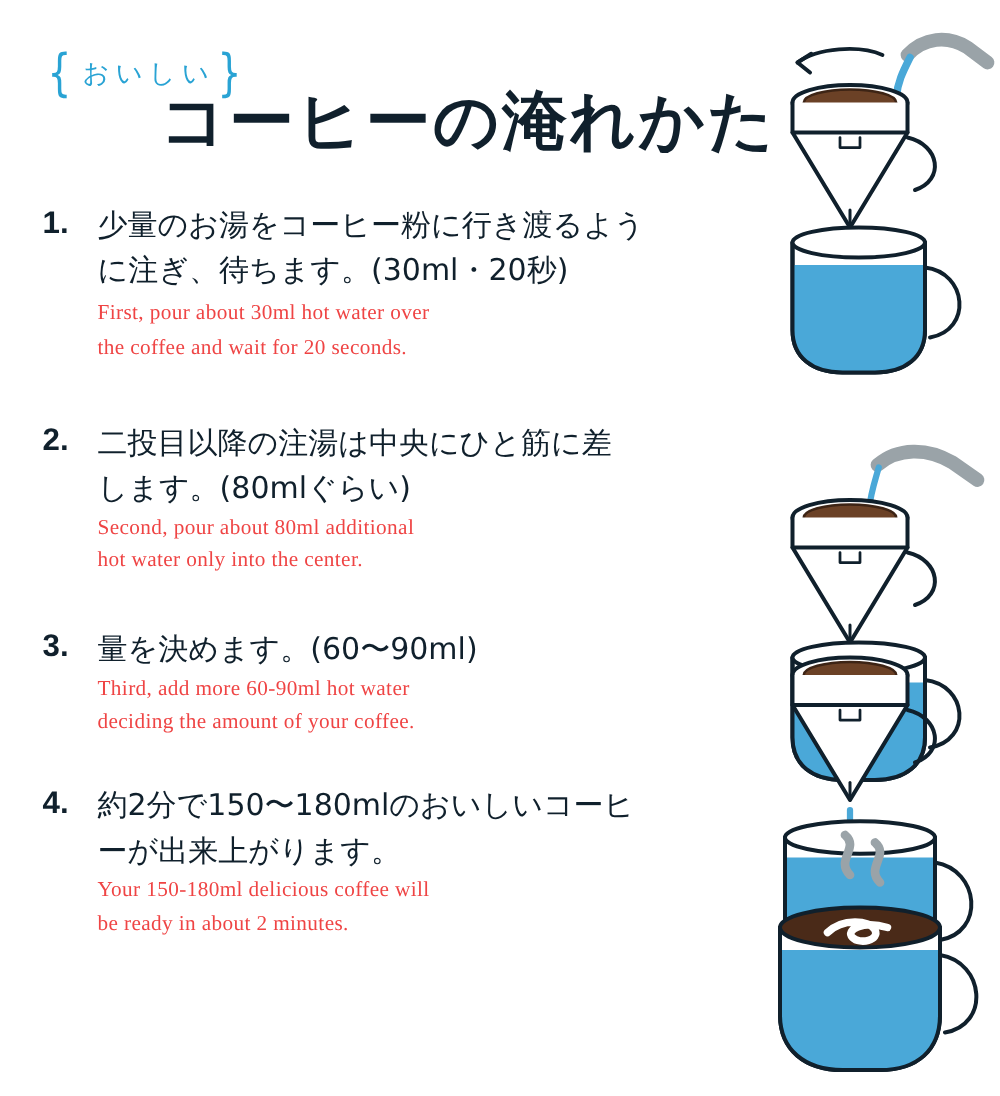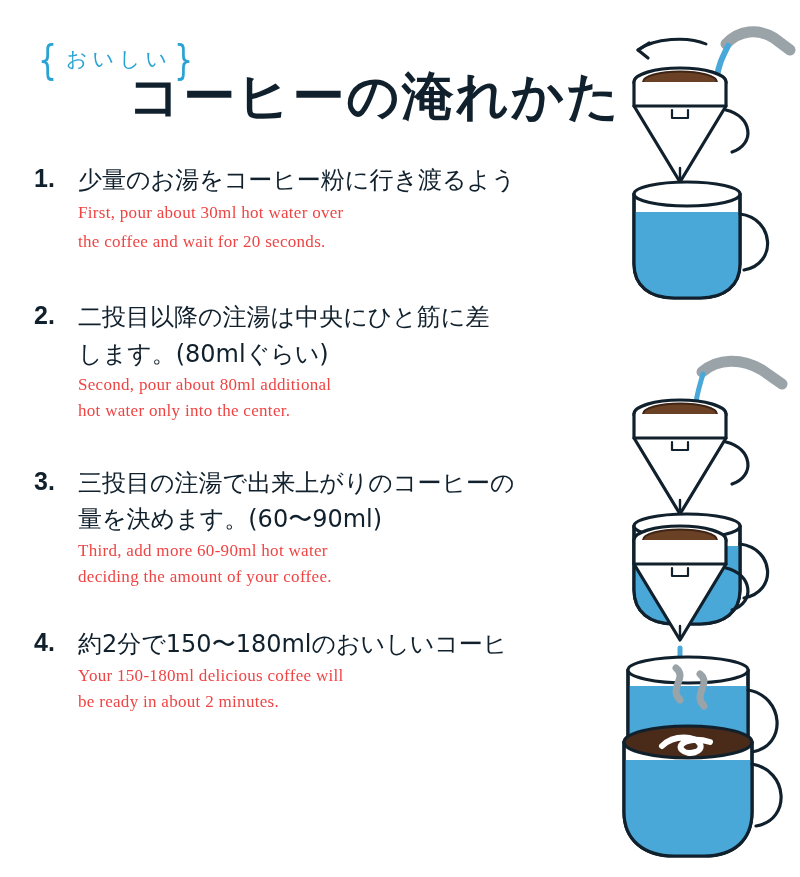--- a/index.html
+++ b/index.html
@@ -130,43 +130,44 @@
     <span class="brace left">{</span><span>おいしい</span><span class="brace right">}</span>
   </div>
   <div class="main-title">コーヒーの淹れかた</div>
 </div>
 
 <div class="steps">
 
   <div class="step step-1">
     <div class="step-num">1.</div>
     <div class="line-jp">少量のお湯をコーヒー粉に行き渡るよう</div>
+    <div class="line-jp">に注ぎ、待ちます。(30ml・20秒)</div>
     <div class="line-en en-justify">First, pour about 30ml hot water over</div>
     <div class="line-en">the coffee and wait for 20 seconds.</div>
   </div>
 
   <div class="step step-2">
     <div class="step-num">2.</div>
     <div class="line-jp">二投目以降の注湯は中央にひと筋に差</div>
     <div class="line-jp">します。(80mlぐらい)</div>
     <div class="line-en en-justify">Second, pour about 80ml additional</div>
     <div class="line-en">hot water only into the center.</div>
   </div>
 
   <div class="step step-3">
     <div class="step-num">3.</div>
-    <div class="line-jp">三投目の注湯で出来上がりのコーヒーの</div>
     <div class="line-jp">量を決めます。(60〜90ml)</div>
     <div class="line-en en-justify">Third, add more 60-90ml hot water</div>
     <div class="line-en">deciding the amount of your coffee.</div>
   </div>
 
   <div class="step step-4">
     <div class="step-num">4.</div>
     <div class="line-jp">約2分で150〜180mlのおいしいコーヒ</div>
+    <div class="line-jp">ーが出来上がります。</div>
     <div class="line-en en-justify">Your 150-180ml delicious coffee will</div>
     <div class="line-en">be ready in about 2 minutes.</div>
   </div>
 
 </div>
 
 <div class="illus-col">
 
   <div class="illus illus-1">
     <svg viewBox="0 0 224 315" width="224" height="315">

